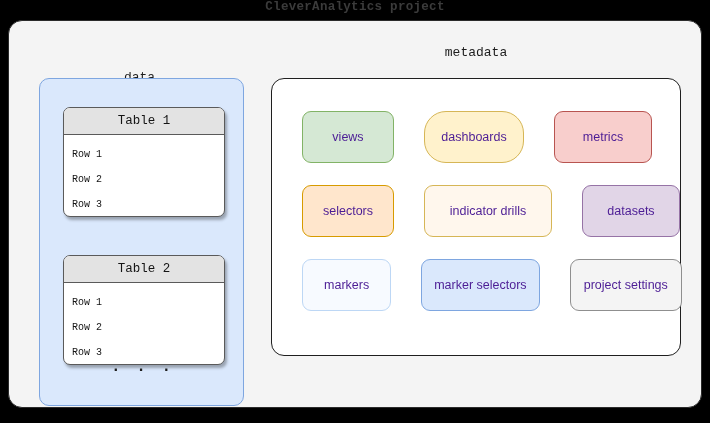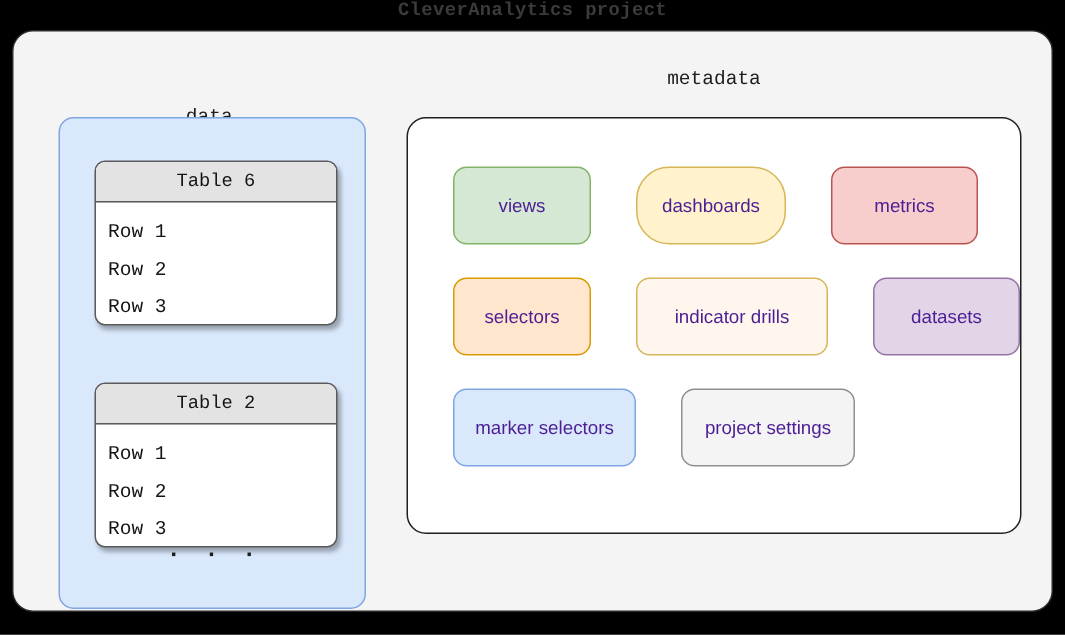--- a/index.html
+++ b/index.html
@@ -99,21 +99,21 @@
     font-size: 12.5px;
     color: #141414;
     box-sizing: border-box;
   }
   .table-body {
     padding: 7px 0 0 8px;
     box-sizing: border-box;
   }
   .table-row {
     font-family: "Liberation Mono", "DejaVu Sans Mono", monospace;
-    font-size: 13px;
+    font-size: 10px;
     color: #141414;
     line-height: 25px;
     white-space: nowrap;
   }
 
   #data-ellipsis {
     position: absolute;
     left: 0;
     top: 282px;
     width: 205px;
@@ -174,21 +174,21 @@
 </div>
 
 <div id="project-panel">
 
   <div class="group-caption" id="data-caption">data</div>
   <div class="group-caption" id="meta-caption">metadata</div>
 
   <div id="data-group">
 
     <div class="table-card" id="table-card-0">
-      <div class="table-header">Table 6</div>
+      <div class="table-header">Table 1</div>
       <div class="table-body">
         <div class="table-row">Row 1</div>
         <div class="table-row">Row 2</div>
         <div class="table-row">Row 3</div>
       </div>
     </div>
 
     <div class="table-card" id="table-card-1">
       <div class="table-header">Table 2</div>
       <div class="table-body">
@@ -209,18 +209,19 @@
       <div class="meta-chip" style="background: rgb(248, 206, 204); border-color: rgb(184, 84, 80); width: 98px;">metrics</div>
     </div>
 
     <div class="meta-row" id="meta-row-1">
       <div class="meta-chip" style="background: rgb(255, 230, 204); border-color: rgb(215, 155, 0); width: 92px;">selectors</div>
       <div class="meta-chip" style="background: rgb(255, 247, 237); border-color: rgb(214, 182, 86); width: 128px;">indicator drills</div>
       <div class="meta-chip" style="background: rgb(225, 213, 231); border-color: rgb(150, 115, 166); width: 98px;">datasets</div>
     </div>
 
     <div class="meta-row" id="meta-row-2">
+      <div class="meta-chip" style="background: rgb(247, 250, 255); border-color: rgb(189, 215, 245); width: 92px;">markers</div>
       <div class="meta-chip" style="background: rgb(218, 232, 252); border-color: rgb(126, 166, 224); width: 122px;">marker selectors</div>
       <div class="meta-chip" style="background: rgb(244, 244, 244); border-color: rgb(143, 143, 143); width: 116px;">project settings</div>
     </div>
 
   </div>
 </div>
 
 </body></html>

